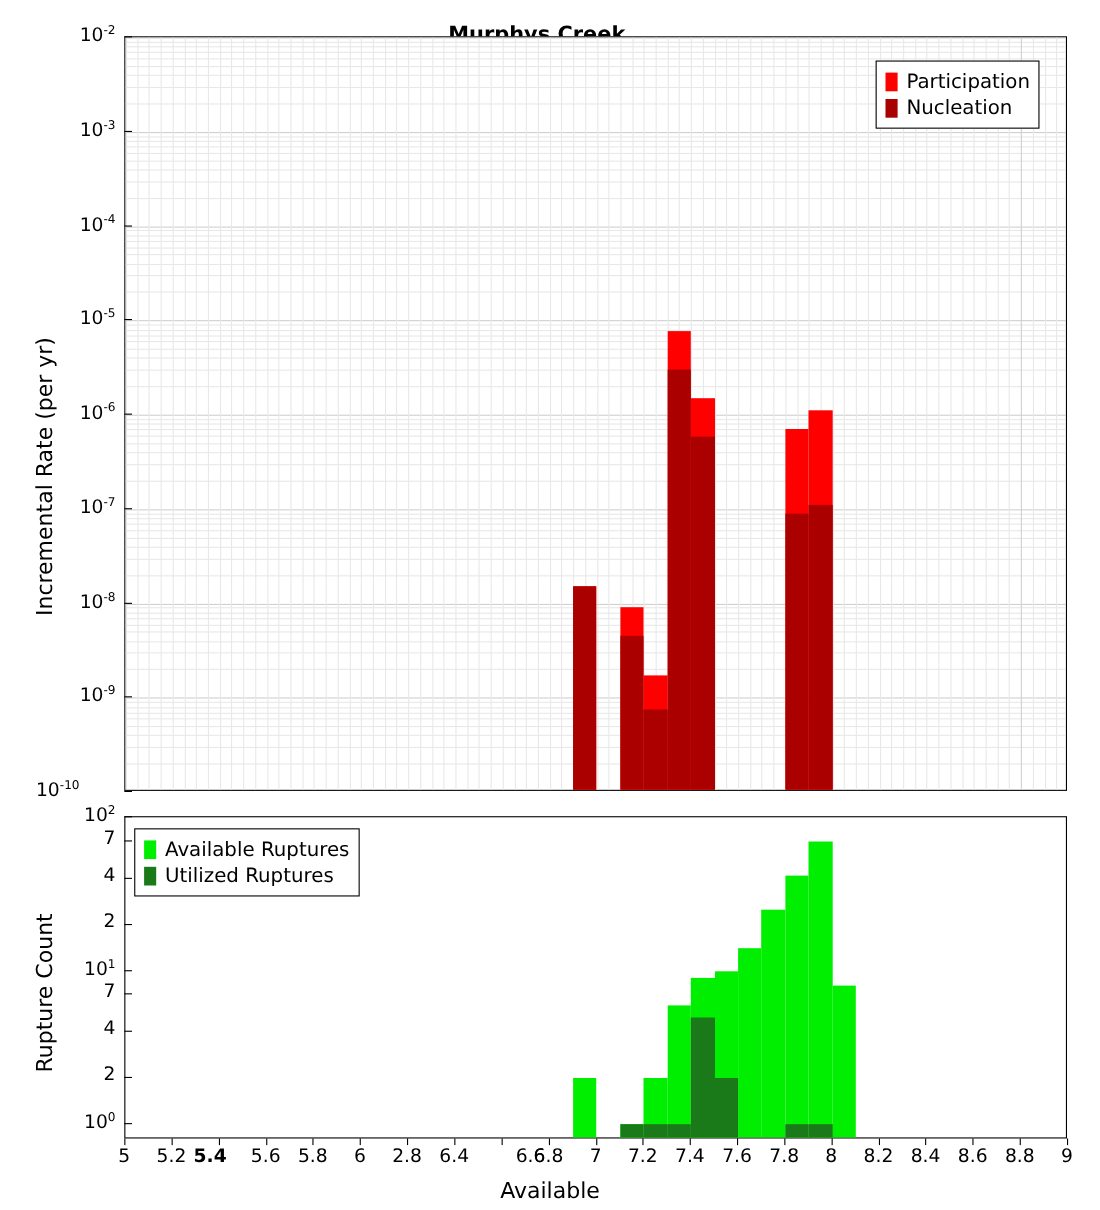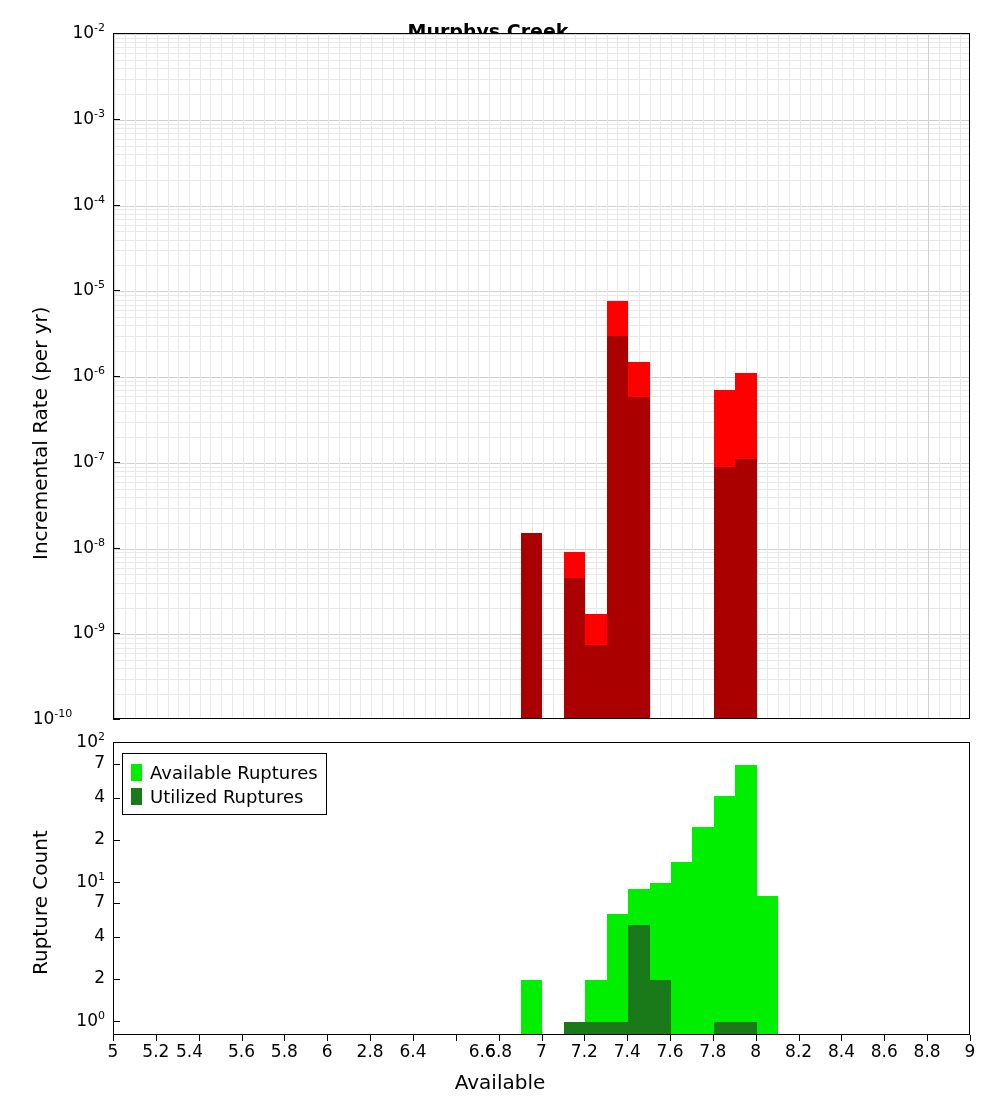--- a/index.html
+++ b/index.html
@@ -304,20 +304,30 @@
       <div class="bar" style="left: 535.625px; top: 237.396px; width: 21.425px; height: 55.6039px; background: rgb(26, 122, 26);"></div>
       <div class="bar" style="left: 599.9px; top: 279.459px; width: 21.425px; height: 13.5412px; background: rgb(26, 122, 26);"></div>
       <div class="bar" style="left: 621.325px; top: 279.459px; width: 21.425px; height: 13.5412px; background: rgb(26, 122, 26);"></div>
     </div>
 
   <div class="axis-title y-axis-title" style="left:28px; top:560px;">Incremental Rate (per yr)</div>
   <div class="axis-title y-axis-title" style="left:28px; top:975px;">Rupture Count</div>
 
   <div class="axis-title" style="left:0; top:1070px; width:1000px; text-align:center;">Available</div>
 
+  <div class="legend" id="legend-top" style="left:796px; top:55px;">
+      <div class="legend-row">
+        <span class="legend-swatch" style="background: rgb(255, 0, 0);"></span>
+        <span class="legend-text">Participation</span>
+      </div>
+      <div class="legend-row">
+        <span class="legend-swatch" style="background: rgb(170, 0, 0);"></span>
+        <span class="legend-text">Nucleation</span>
+      </div>
+    </div>
   <div class="legend" id="legend-bottom" style="left:122px; top:753px;">
       <div class="legend-row">
         <span class="legend-swatch" style="background: rgb(0, 238, 0);"></span>
         <span class="legend-text">Available Ruptures</span>
       </div>
       <div class="legend-row">
         <span class="legend-swatch" style="background: rgb(26, 122, 26);"></span>
         <span class="legend-text">Utilized Ruptures</span>
       </div>
     </div>
@@ -355,21 +365,21 @@
     <div class="tick-label" style="left: 0px; top: 785.604px; width: 105px; text-align: right;">4</div>
     <div class="tick-mark" style="left: 113px; top: 797.604px; width: 7px; height: 1px;"></div>
     <div class="tick-label" style="left: 0px; top: 751.644px; width: 105px; text-align: right;">7</div>
     <div class="tick-mark" style="left: 113px; top: 763.644px; width: 7px; height: 1px;"></div>
     <div class="tick-label" style="left: 0px; top: 730px; width: 105px; text-align: right;">10<span class="exp">2</span></div>
     <div class="tick-mark" style="left: 113px; top: 742px; width: 7px; height: 1px;"></div>
     <div class="tick-label" style="left: 73px; top: 1041px; width: 80px; text-align: center;">5</div>
     <div class="tick-mark" style="left: 113px; top: 1035px; width: 1px; height: 6px;"></div>
     <div class="tick-label" style="left: 115.85px; top: 1041px; width: 80px; text-align: center;">5.2</div>
     <div class="tick-mark" style="left: 155.85px; top: 1035px; width: 1px; height: 6px;"></div>
-    <div class="tick-label" style="left: 176px; top: 1041px; width: 80px; text-align: left;">5.4</div>
+    <div class="tick-label" style="left: 151px; top: 1041px; width: 80px; text-align: center; font-weight: bold;">5.4</div>
     <div class="tick-mark" style="left: 198.7px; top: 1035px; width: 1px; height: 6px;"></div>
     <div class="tick-label" style="left: 201.55px; top: 1041px; width: 80px; text-align: center;">5.6</div>
     <div class="tick-mark" style="left: 241.55px; top: 1035px; width: 1px; height: 6px;"></div>
     <div class="tick-label" style="left: 244.4px; top: 1041px; width: 80px; text-align: center;">5.8</div>
     <div class="tick-mark" style="left: 284.4px; top: 1035px; width: 1px; height: 6px;"></div>
     <div class="tick-label" style="left: 287.25px; top: 1041px; width: 80px; text-align: center;">6</div>
     <div class="tick-mark" style="left: 327.25px; top: 1035px; width: 1px; height: 6px;"></div>
     <div class="tick-label" style="left: 330.1px; top: 1041px; width: 80px; text-align: center;">2.8</div>
     <div class="tick-mark" style="left: 370.1px; top: 1035px; width: 1px; height: 6px;"></div>
     <div class="tick-label" style="left: 372.95px; top: 1041px; width: 80px; text-align: center;">6.4</div>

